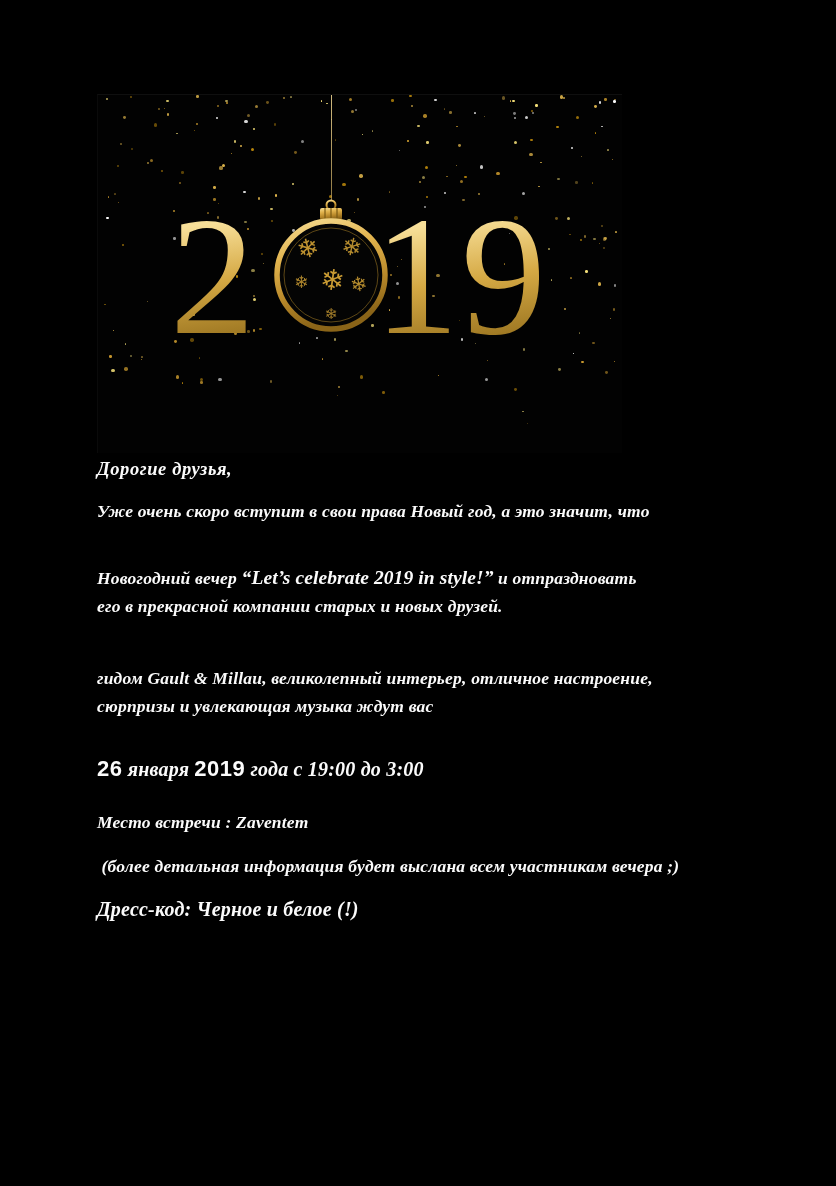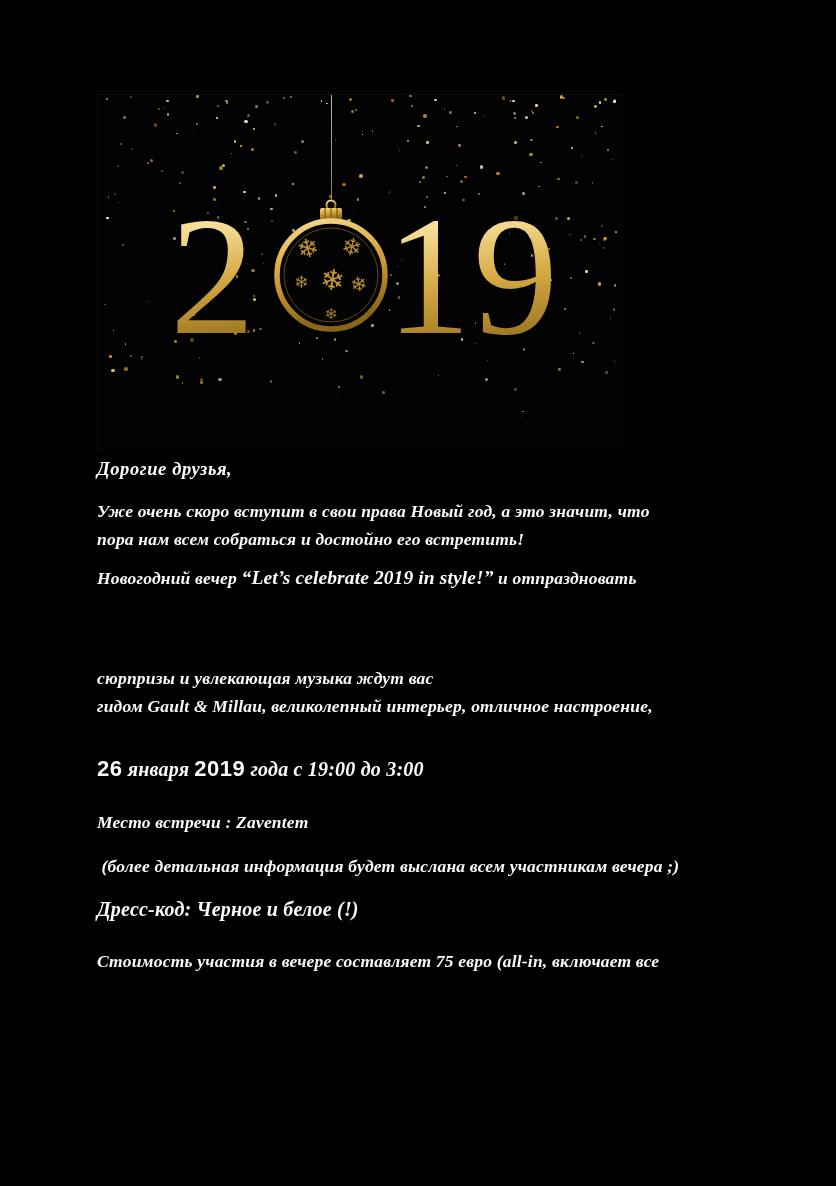--- a/index.html
+++ b/index.html
@@ -49,21 +49,21 @@
     font-size: 170px;
     font-weight: 400;
     line-height: normal;
     background: linear-gradient(172deg, #efcb6b 6%, #f8e09a 24%, #d5a944 52%, #9a7420 82%, #7c5a14 100%);
     -webkit-background-clip: text;
     background-clip: text;
     color: transparent;
     letter-spacing: 2px;
   }
   .digit-2  { left: 72px;  top: 84px; }
-  .digit-19 { left: 288px; top: 84px; }
+  .digit-19 { left: 276px; top: 84px; }
   .ornament-svg {
     position: absolute;
     left: 172px;
     top: 100px;
   }
 
   
   .tx {
     position: absolute;
     left: 97px;
@@ -390,35 +390,34 @@
       <text x="90" y="96" font-size="20" opacity="0.9" transform="rotate(-10 90 96)">❄</text>
       <text x="61" y="124" font-size="15" opacity="0.8">❄</text>
     </g>
   </svg>
 </div>
 
 <div class="tx greeting">Дорогие друзья,</div>
 
 <div class="tx para-1">
   <div>Уже очень скоро вступит в свои права Новый год, а это значит, что</div>
-  <div>пора нам всем собраться и достойно его встретить!</div>
 </div>
 
 <div class="tx para-2">
   <div><span>Новогодний вечер </span><span class="em-seg">“Let’s celebrate 2019 in style!”</span><span> и отпраздновать</span></div>
+  <div>его в прекрасной компании старых и новых друзей.</div>
 </div>
 
 <div class="tx para-3">
+  <div>гидом Gault &amp; Millau, великолепный интерьер, отличное настроение,</div>
   <div>сюрпризы и увлекающая музыка ждут вас</div>
-  <div>гидом Gault &amp; Millau, великолепный интерьер, отличное настроение,</div>
 </div>
 
 <div class="tx date-line"><span class="date-num">26</span><span> января </span><span class="date-num">2019</span><span> года с 19:00 до 3:00</span></div>
 
 <div class="tx venue-line">Место встречи : Zaventem</div>
 
 <div class="tx note-line"> (более детальная информация будет выслана всем участникам вечера ;)</div>
 
 <div class="tx dress-line">Дресс-код: Черное и белое (!)</div>
 
 <div class="tx price-para">
-  <div>Стоимость участия в вечере составляет 75 евро (all-in, включает все</div>
 </div>
 
 </body></html>

